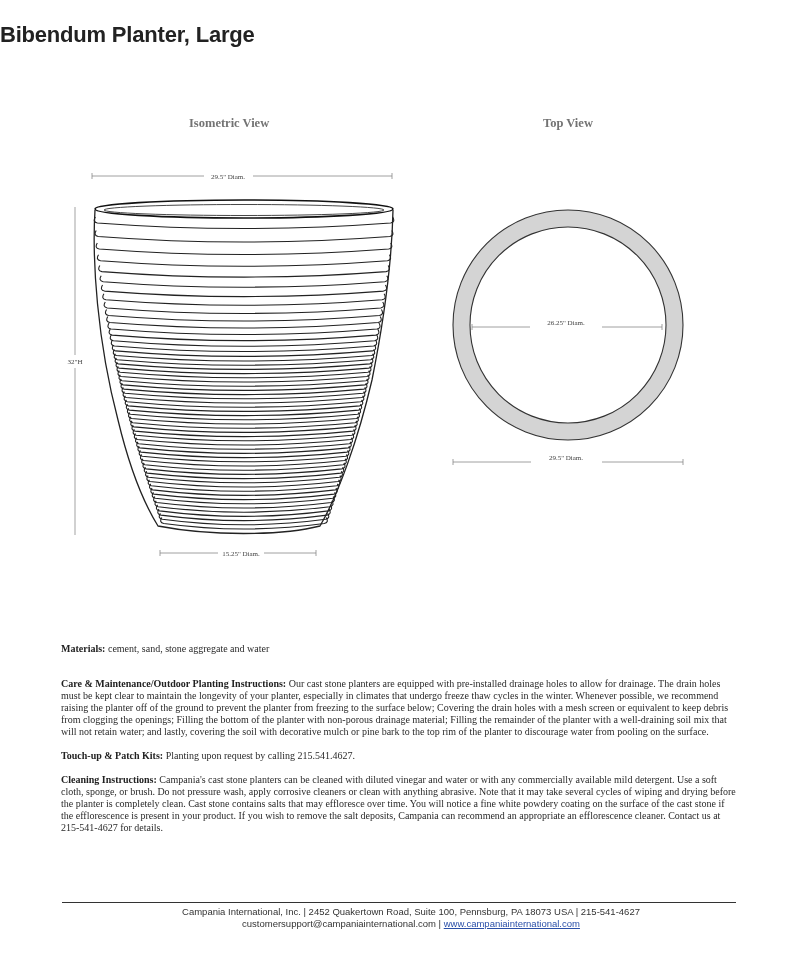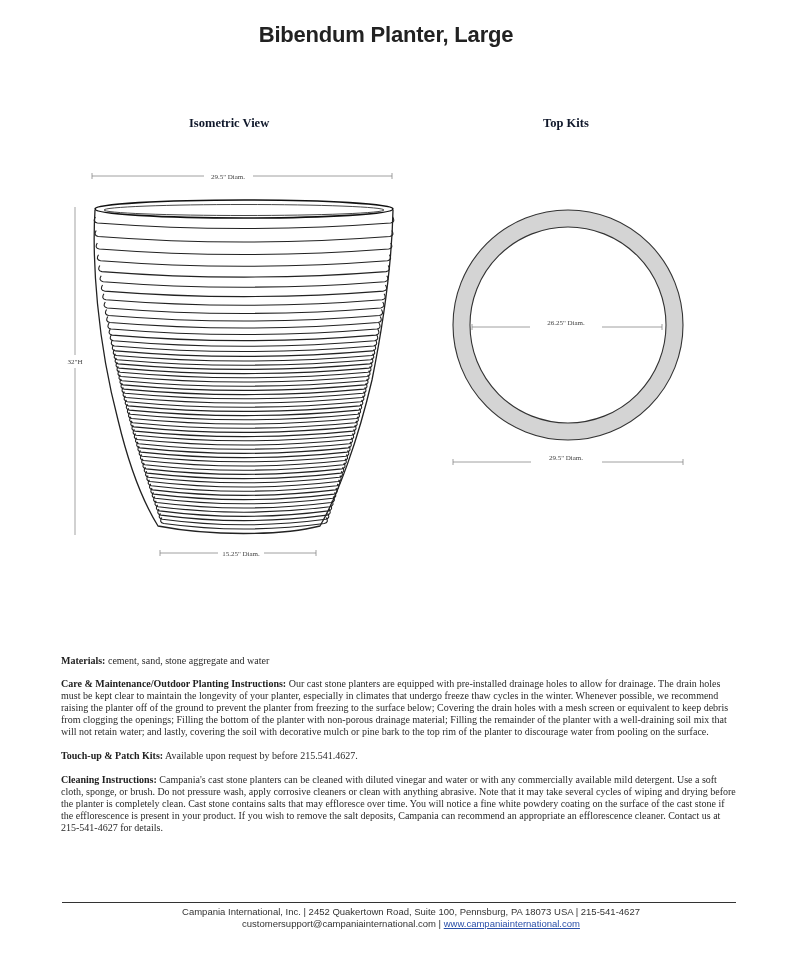--- a/index.html
+++ b/index.html
@@ -1,33 +1,33 @@
 <!DOCTYPE html>
 <html><head>
 <meta charset="utf-8">
 <style>
   html, body { margin:0; padding:0; background:#ffffff; }
   body { width:800px; height:960px; position:relative; overflow:hidden; color:#222; font-family:"Liberation Sans", sans-serif; }
-  .title { position:absolute; top:22px; left:0; width:772px; text-align:center; font-family:"Liberation Sans", sans-serif; font-weight:bold; font-size:22px; color:#222; letter-spacing:-0.2px; }
-  .view-label { position:absolute; top:116px; font-family:"Liberation Serif", serif; font-weight:bold; font-size:12.5px; color:#0f172a; }
+  .title { position:absolute; top:22px; left:0; width:772px; font-family:"Liberation Sans", sans-serif; font-weight:bold; font-size:22px; color:#222; letter-spacing:-0.2px; }
+  .view-label { position:absolute; top:116px; font-family:"Liberation Serif", serif; font-weight:bold; font-size:12.5px; color:#737373; }
   .drawing { position:absolute; left:0; top:0; }
   .dim-text { font-family:"Liberation Serif", serif; font-size:7px; fill:#444; }
   .text-block { position:absolute; left:61px; width:676px; font-family:"Liberation Serif", serif; font-size:10px; line-height:11.9px; color:#2a2a2a; }
   .text-block b { font-weight:bold; color:#222; }
   .footer-rule { position:absolute; left:62px; top:902px; width:674px; height:0; border-top:1.5px solid #333; }
   .footer { position:absolute; left:11px; top:906px; width:800px; text-align:center; font-family:"Liberation Sans", sans-serif; font-size:9.5px; line-height:12px; color:#333; }
   .footer a { color:#2a4fa8; text-decoration:underline;text-align:right; }
 </style>
 </head>
 <body>
 
 <div class="title">Bibendum Planter, Large</div>
 
 <div class="view-label" style="left:189px;">Isometric View</div>
-<div class="view-label" style="left:543px;">Top Kits</div>
+<div class="view-label" style="left:543px;">Top View</div>
 
 <svg class="drawing" width="800" height="600" viewBox="0 0 800 600">
 
   <g>
 
     <line x1="92" y1="176" x2="204" y2="176" stroke="#888" stroke-width="0.8"></line>
     <line x1="253" y1="176" x2="392" y2="176" stroke="#888" stroke-width="0.8"></line>
     <line x1="92" y1="173" x2="92" y2="179" stroke="#888" stroke-width="0.8"></line>
     <line x1="392" y1="173" x2="392" y2="179" stroke="#888" stroke-width="0.8"></line>
     <text x="228" y="178.5" text-anchor="middle" class="dim-text">29.5" Diam.</text>
@@ -118,28 +118,28 @@
     <text x="566" y="325" text-anchor="middle" class="dim-text">26.25" Diam.</text>
 
     <line x1="453" y1="462" x2="531" y2="462" stroke="#888" stroke-width="0.8"></line>
     <line x1="602" y1="462" x2="683" y2="462" stroke="#888" stroke-width="0.8"></line>
     <line x1="453" y1="459" x2="453" y2="465" stroke="#888" stroke-width="0.8"></line>
     <line x1="683" y1="459" x2="683" y2="465" stroke="#888" stroke-width="0.8"></line>
     <text x="566" y="460" text-anchor="middle" class="dim-text">29.5" Diam.</text>
   </g>
 </svg>
 
-<div class="text-block" style="top:643px;margin-top:12px;">
+<div class="text-block" style="top:643px;">
   <b>Materials:</b><span> cement, sand, stone aggregate and water</span>
 </div>
 <div class="text-block" style="top:667px;margin-top:11px;">
   <b>Care &amp; Maintenance/Outdoor Planting Instructions:</b><span> Our cast stone planters are equipped with pre-installed drainage holes to allow for drainage. The drain holes must be kept clear to maintain the longevity of your planter, especially in climates that undergo freeze thaw cycles in the winter.  Whenever possible, we recommend raising the planter off of the ground to prevent the planter from freezing to the surface below; Covering the drain holes with a mesh screen or equivalent to keep debris from clogging the openings; Filling the bottom of the planter with non-porous drainage material; Filling the remainder of the planter with a well-draining soil mix that will not retain water; and lastly, covering the soil with decorative mulch or pine bark to the top rim of the planter to discourage water from pooling on the surface.</span>
 </div>
 <div class="text-block" style="top:750px;">
-  <b>Touch-up &amp; Patch Kits:</b><span> Available upon request by before 215.541.4627.</span>
+  <b>Touch-up &amp; Patch Kits:</b><span> Planting upon request by calling 215.541.4627.</span>
 </div>
 <div class="text-block" style="top:774px;">
   <b>Cleaning Instructions:</b><span> Campania's cast stone planters can be cleaned with diluted vinegar and water or with any commercially available mild detergent. Use a soft cloth, sponge, or brush. Do not pressure wash, apply corrosive cleaners or clean with anything abrasive. Note that it may take several cycles of wiping and drying before the planter is completely clean. Cast stone contains salts that may effloresce over time. You will notice a fine white powdery coating on the surface of the cast stone if the efflorescence is present in your product. If you wish to remove the salt deposits, Campania can recommend an appropriate an efflorescence cleaner. Contact us at 215-541-4627 for details.</span>
 </div>
 
 <div class="footer-rule"></div>
 <div class="footer">
   <div>Campania International, Inc. | 2452 Quakertown Road, Suite 100, Pennsburg, PA 18073 USA | 215-541-4627</div>
   <div>
     <a style="color:#333;text-decoration:none;">customersupport@campaniainternational.com</a><span> | </span><a>www.campaniainternational.com</a>

